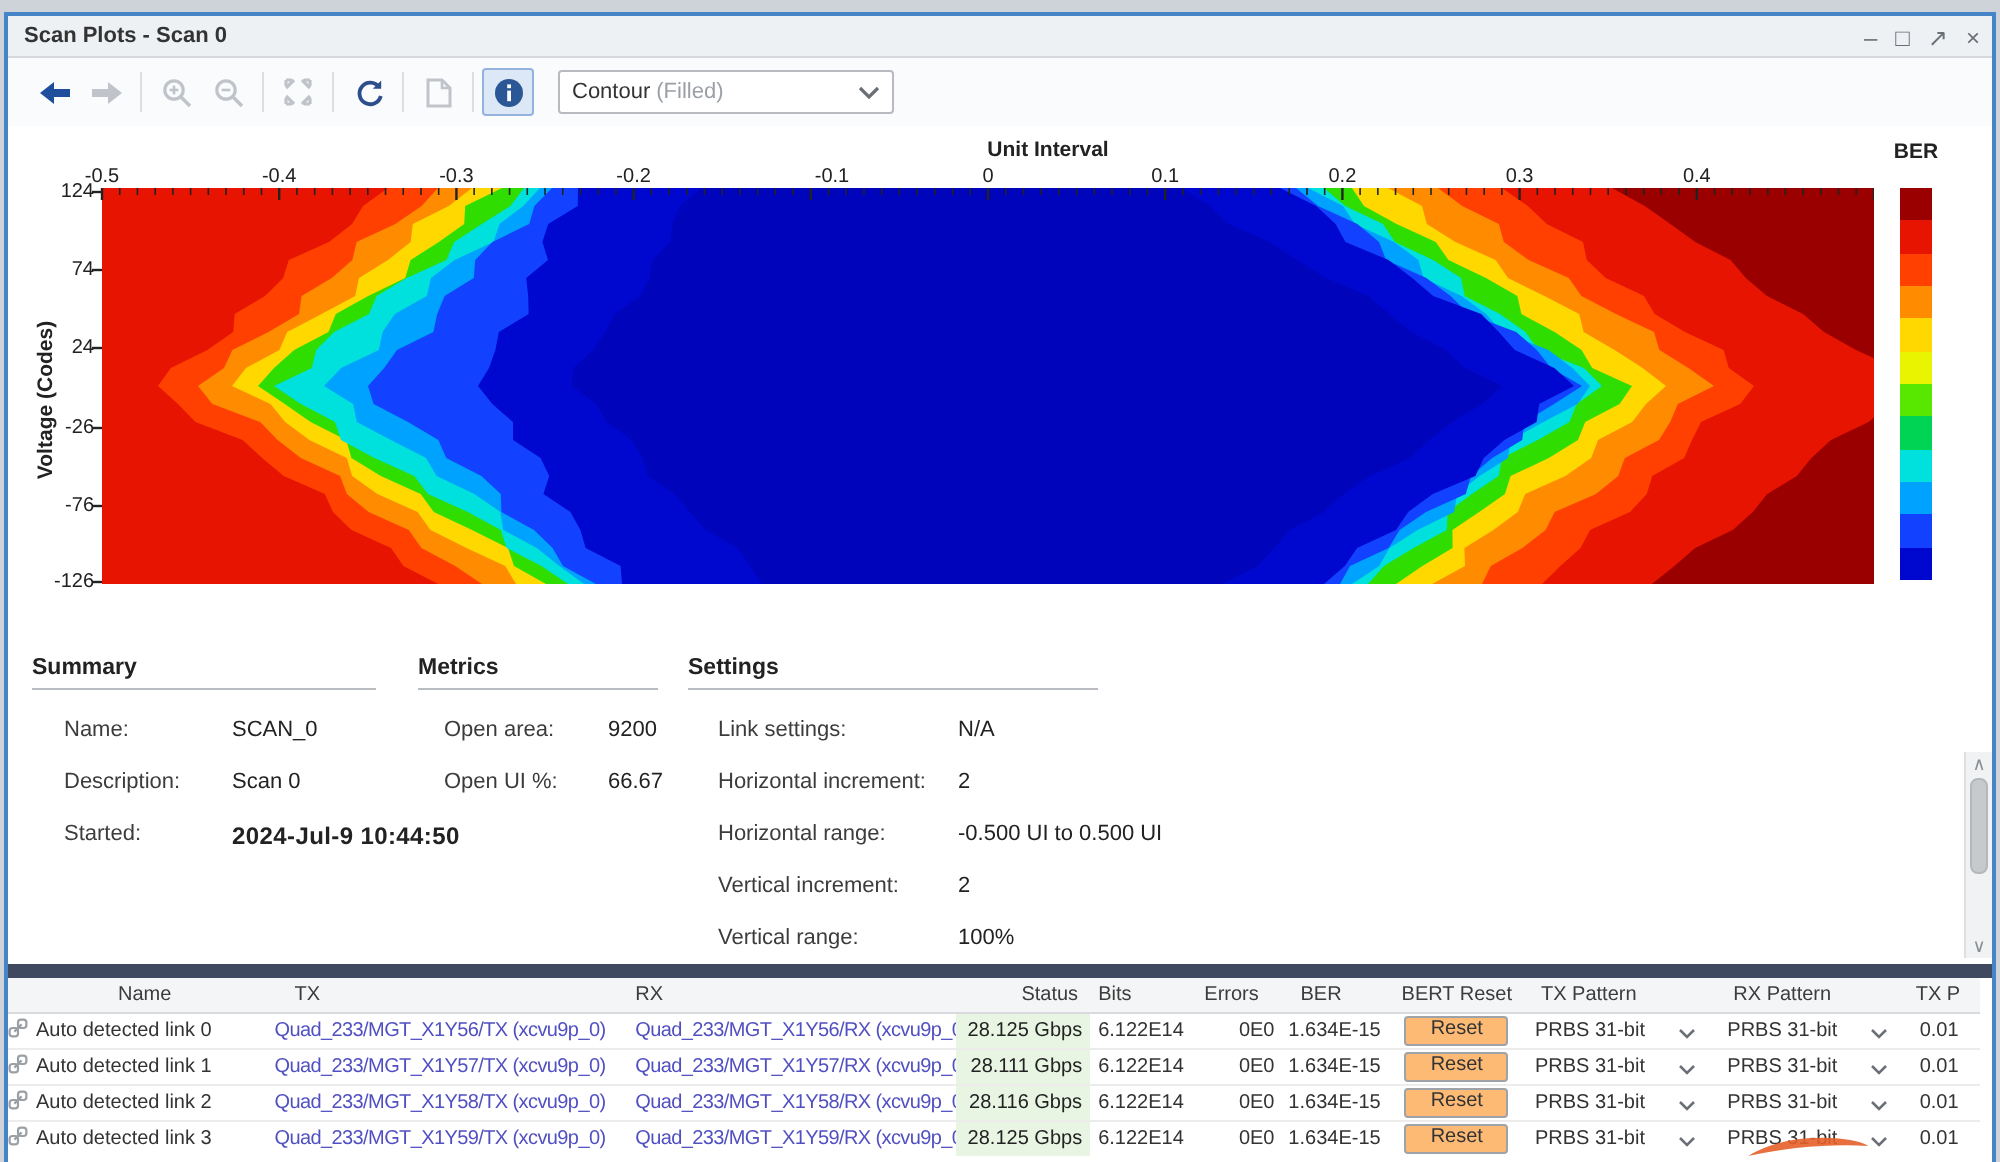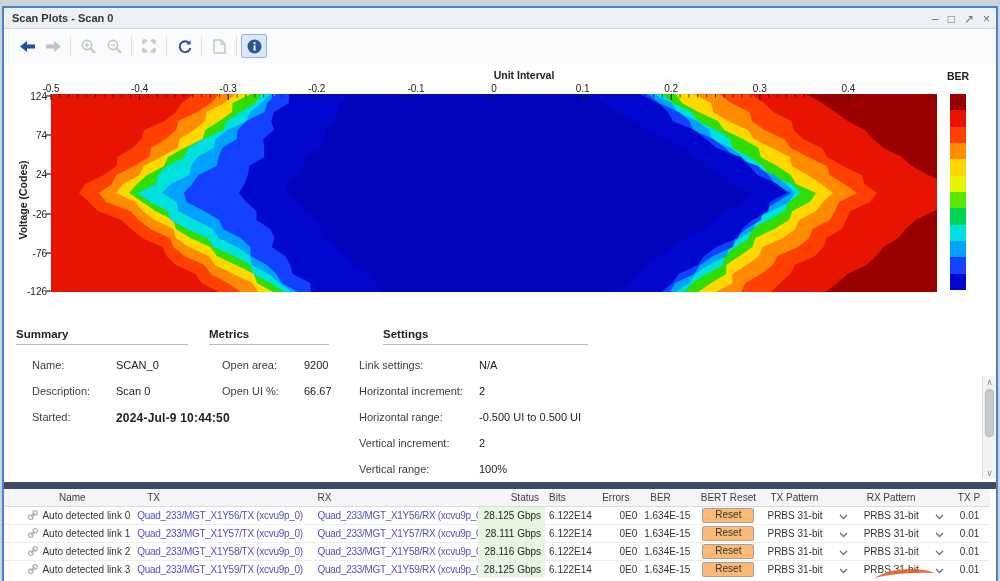--- a/index.html
+++ b/index.html
@@ -46,38 +46,38 @@
   .section h3 { font-size:11.5px; font-weight:bold; color:#222; padding-bottom:4px;
                 border-bottom:1px solid #b9bcc0; }
   .kv { display:flex; margin-top:14px; }
   .kv .k { color:#3c3c3c; }
   .kv .v { color:#222; }
   #sec-summary { left:12px; } #sec-summary h3 { width:172px; }
   #sec-summary .k { width:84px; margin-left:16px; }
   #sec-summary .v.bold { font-weight:bold; font-size:12px; letter-spacing:0.2px; }
   #sec-metrics { left:205px; } #sec-metrics h3 { width:120px; }
   #sec-metrics .k { width:82px; margin-left:13px; }
-  #sec-settings { left:340px; } #sec-settings h3 { width:205px;margin-left:39px; }
+  #sec-settings { left:340px; } #sec-settings h3 { width:205px; }
   #sec-settings .k { width:120px; margin-left:15px; }
   
   .divider { height:7px; background:#3f4a61; }
   
   .tablewrap { position:relative; height:89px; width:986px; overflow:hidden; background:#fff; }
   table { border-collapse:collapse; table-layout:fixed; width:990px; font-size:10px; color:#333; }
   th { font-weight:normal; color:#3c3c3c; text-align:left; height:17px;
        background:#f4f5f6; border-bottom:1px solid #d8dadd; }
   td { height:18px; border-bottom:1px solid #ececec; white-space:nowrap; overflow:hidden; }
   col.c-name{width:130px} col.c-tx{width:180px} col.c-rx{width:163px} col.c-status{width:67px}
   col.c-bits{width:53px} col.c-err{width:45px} col.c-ber{width:50px} col.c-reset{width:70px}
   col.c-txp{width:96px} col.c-rxp{width:96px} col.c-txpre{width:38px}
   th.h-name{padding-left:55px} th.h-tx{padding-left:13px} th.h-rx{padding-left:3px}
   th.h-status{text-align:right;padding-right:6px} th.h-bits{padding-left:4px}
   th.h-err{padding-left:4px} th.h-ber{padding-left:7px} th.h-reset{text-align:center}
   th.h-txp{padding-left:7px} th.h-rxp{padding-left:7px} th.h-txpre{padding-left:2px}
-  td.name { text-align:right; padding-right:4px; color:#333; }
+  td.name { text-align:left; padding-right:4px; color:#333; }
   td.name svg { vertical-align:-1px; margin-right:4px; }
   td.link { color:#5150c2; padding-left:3px; letter-spacing:-0.3px; }
   td.status { background:#e9f5e3; text-align:right; padding-right:4px; color:#222;margin-left:36px; }
   td.bits { padding-left:4px; } td.err { text-align:right; padding-right:6px; }
   td.ber { text-align:right; padding-right:3px; }
   td.reset { text-align:center; }
   td.reset button { width:52px; height:15px; font-size:10px; font-family:"Liberation Sans",sans-serif;
                     background:#fdba74; border:1px solid #9fa3a8; border-radius:2px; color:#333; line-height:12px; }
   td.pattern { padding-left:4px; }
   td.pattern .chev { float:right; margin-right:12px; margin-top:4px; }
@@ -156,20 +156,27 @@
           <path d="M1 1 L8 1 L12 5 L12 14 L1 14 Z" fill="none" stroke="#c0c4ca" stroke-width="1.5"></path>
           <path d="M8 1 L8 5 L12 5" fill="none" stroke="#c0c4ca" stroke-width="1.3"></path>
         </svg>
     </div>
     <div class="tsep"></div>
     <div class="tbtn selected">
       <svg width="15" height="15">
           <circle cx="7.5" cy="7.5" r="7" fill="#2b5797"></circle>
           <rect x="6.6" y="6.3" width="1.9" height="5.3" fill="#fff"></rect>
           <rect x="6.6" y="3.2" width="1.9" height="1.9" fill="#fff"></rect>
+        </svg>
+    </div>
+    <div class="combo">
+      <span class="val">Contour</span>
+      <span class="suffix">(Filled)</span>
+      <svg width="11" height="7">
+          <polyline points="1,1 5.5,5.5 10,1" fill="none" stroke="#6b7077" stroke-width="1.6"></polyline>
         </svg>
     </div>
   </div>
 
   <div class="plotwrap">
     <div class="axis-title-x">Unit Interval</div>
     <div class="cbar-title">BER</div>
     <div class="axis-title-y">Voltage (Codes)</div>
     <div id="xticks">
         <span class="xtick" style="left: 47px;">-0.5</span>

